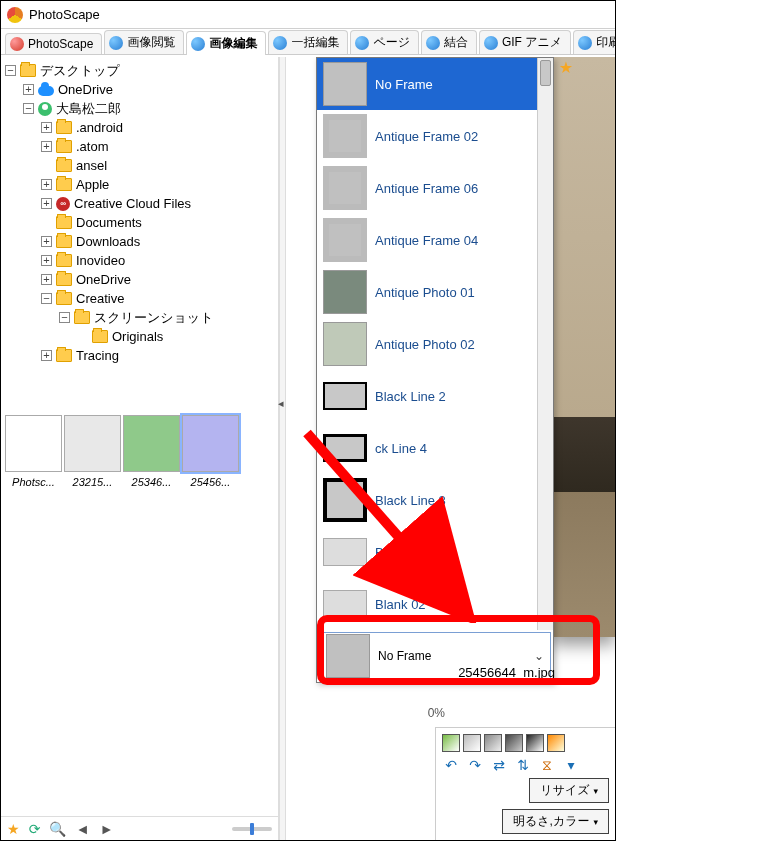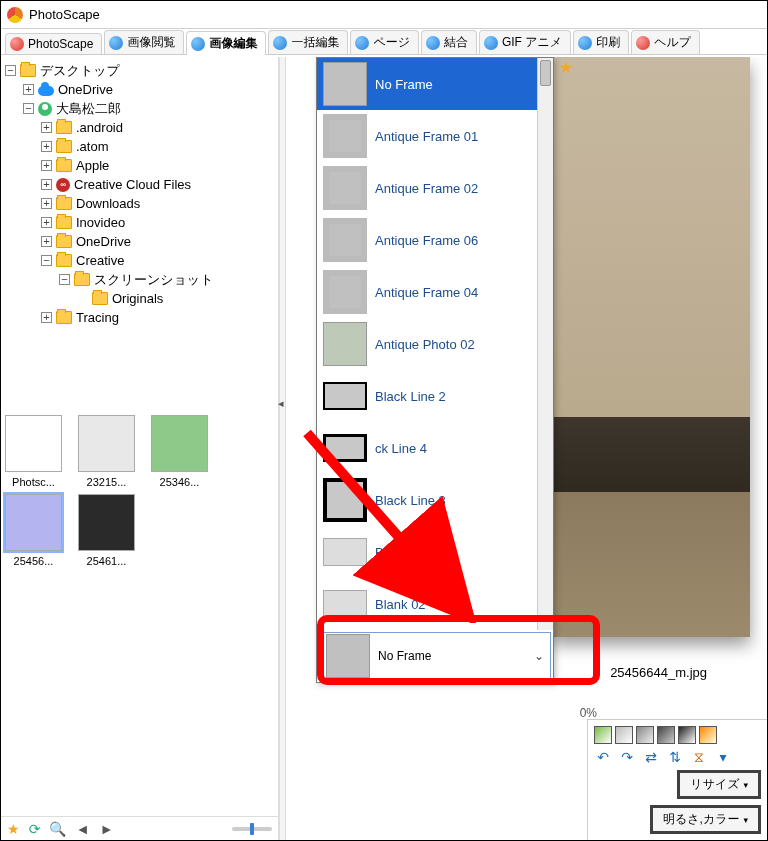--- a/index.html
+++ b/index.html
@@ -1,17 +1,17 @@
 <!DOCTYPE html>
 <html><head>
 <meta charset="utf-8">
 <style>
   * { box-sizing: border-box; }
   body { margin:0; font-family:"Meiryo UI","Segoe UI",sans-serif; font-size:12px; color:#000; background:#fff; }
-  .app { width:768px; height:841px; border:1px solid #000; position:relative; overflow:hidden; }
+  .app { width:616px; height:841px; border:1px solid #000; position:relative; overflow:hidden; }
   
   .titlebar { height:28px; display:flex; align-items:center; padding:0 6px; background:#fff; border-bottom:1px solid #d0d0d0;}
   .titlebar .logo { width:16px;height:16px;border-radius:50%;background:conic-gradient(#e67e22 0 120deg,#f1c40f 120deg 240deg,#e74c3c 240deg 360deg); margin-right:6px;}
   .titlebar .title { font-size:13px;}
   
   .tabbar { height:26px; display:flex; align-items:flex-end; padding:4px 4px 0; gap:2px; background:#fff; border-bottom:1px solid #ccc;}
   .tab { display:flex; align-items:center; gap:4px; padding:3px 8px 3px 4px; border:1px solid #d0d0d0; border-bottom:none; border-radius:4px 4px 0 0; background:#f5f5f5; font-size:12px; white-space:nowrap; }
   .tab.active { background:#fff; font-weight:bold; position:relative; top:1px;}
   .tabicon { width:14px;height:14px;border-radius:50%;background:radial-gradient(circle at 30% 30%, #7cc8ff,#2a7fd4);}
   .tabicon.red { background:radial-gradient(circle at 30% 30%, #ff9a9a,#d43a2a);}
@@ -25,21 +25,21 @@
   .treerow .sp { display:inline-block;}
   .folder { width:16px;height:13px;background:#ffcc4d;border:1px solid #e0a000;border-radius:1px;margin-right:4px;position:relative;}
   .folder::before{content:"";position:absolute;top:-3px;left:0;width:7px;height:3px;background:#ffcc4d;border:1px solid #e0a000;border-bottom:none;border-radius:1px 1px 0 0;}
   .cloud{width:16px;height:10px;background:#1e90ff;border-radius:6px;margin-right:4px;position:relative;top:1px;}
   .cloud::before{content:"";position:absolute;top:-4px;left:3px;width:8px;height:8px;background:#1e90ff;border-radius:50%;}
   .user{width:14px;height:14px;border-radius:50%;background:#3bbf6d;margin-right:4px;position:relative;}
   .user::before{content:"";position:absolute;top:2px;left:4px;width:6px;height:6px;border-radius:50%;background:#fff;}
   .cc{width:14px;height:14px;border-radius:50%;background:#c62828;margin-right:4px;display:flex;align-items:center;justify-content:center;color:#fff;font-size:8px;font-weight:bold;}
   .cube{width:14px;height:14px;background:linear-gradient(135deg,#6dd5ed,#2193b0);margin-right:4px;border-radius:2px;}
 
-  .thumbs { flex:1; padding:8px 4px; display:flex; flex-wrap:wrap; gap:6px 16px; align-content:flex-start; overflow:hidden;}
+  .thumbs { flex:1; padding:8px 4px; display:flex; flex-wrap:wrap; gap:6px 2px; align-content:flex-start; overflow:hidden;font-style:italic;}
   .thumb { width:57px; text-align:center; font-size:11px;}
   .thumb .img { width:57px;height:57px;border:1px solid #aaa;background:#eee; position:relative; overflow:hidden;}
   .thumb .img.sel { outline:2px solid #8ab4ff; background:#c4d4ff;}
   .thumb .cap { margin-top:4px; white-space:nowrap; overflow:hidden; text-overflow:ellipsis;}
 
   .leftfooter { height:24px; border-top:1px solid #ddd; display:flex; align-items:center; gap:6px; padding:0 6px;}
   .star{color:#f5a623;font-size:14px;}
   .slider{flex:0 0 40px;height:4px;background:#ccc;border-radius:2px;margin-left:auto;position:relative;}
   .slider::after{content:"";position:absolute;left:18px;top:-4px;width:4px;height:12px;background:#3b7dd8;border-radius:1px;}
 
@@ -82,21 +82,21 @@
   .swatchrow{display:flex;gap:3px;margin-bottom:4px;align-items:center;}
   .sw{width:18px;height:18px;border:1px solid #555;}
   .sw.g1{background:linear-gradient(135deg,#7b4,#fff);}
   .sw.g2{background:linear-gradient(135deg,#bbb,#fff);}
   .sw.g3{background:linear-gradient(135deg,#888,#eee);}
   .sw.g4{background:linear-gradient(135deg,#444,#ccc);}
   .sw.g5{background:linear-gradient(135deg,#222,#fff);}
   .sw.g6{background:linear-gradient(135deg,#f80,#ffd);}
   .iconrow{display:flex;gap:6px;margin:4px 0;}
   .ic{width:18px;height:18px;display:flex;align-items:center;justify-content:center;font-size:14px;color:#1b6fb5;}
-  .btn{border:3px solid #404040;background:#f5f5f5;padding:3px 10px;font-size:12px;white-space:nowrap;display:inline-flex;align-items:center;gap:4px;}
+  .btn{border:1px solid #404040;background:#f5f5f5;padding:3px 10px;font-size:12px;white-space:nowrap;display:inline-flex;align-items:center;gap:4px;}
   .btn .tri{font-size:9px;}
   .filename{position:absolute;right:60px;bottom:160px;font-size:13px;color:#000;}
   .pct{position:absolute;right:170px;bottom:120px;font-size:12px;color:#555;}
   .star2{position:absolute;right:156px;bottom:94px;color:#f5a623;font-size:14px;}
 
   .bottombtns{position:absolute;left:314px;bottom:6px;display:flex;gap:6px;}
 </style>
 </head>
 <body>
 
@@ -173,29 +173,41 @@
             <span>.android</span>
           </div>
           <div class="treerow">
             <span class="sp" style="width:36px"></span>
             <span class="sq">+</span>
             <span class="folder"></span>
             <span>.atom</span>
           </div>
           <div class="treerow">
             <span class="sp" style="width:36px"></span>
+            <span class="sp" style="width:15px"></span>
+            <span class="folder"></span>
+            <span>ansel</span>
+          </div>
+          <div class="treerow">
+            <span class="sp" style="width:36px"></span>
             <span class="sq">+</span>
             <span class="folder"></span>
             <span>Apple</span>
           </div>
           <div class="treerow">
             <span class="sp" style="width:36px"></span>
             <span class="sq">+</span>
             <span class="cc">∞</span>
             <span>Creative Cloud Files</span>
+          </div>
+          <div class="treerow">
+            <span class="sp" style="width:36px"></span>
+            <span class="sp" style="width:15px"></span>
+            <span class="folder"></span>
+            <span>Documents</span>
           </div>
           <div class="treerow">
             <span class="sp" style="width:36px"></span>
             <span class="sq">+</span>
             <span class="folder"></span>
             <span>Downloads</span>
           </div>
           <div class="treerow">
             <span class="sp" style="width:36px"></span>
             <span class="sq">+</span>
@@ -242,24 +254,20 @@
             <div class="img" style="background:#e8e8e8"></div>
             <div class="cap">23215...</div>
           </div>
           <div class="thumb">
             <div class="img" style="background:#8fc98a"></div>
             <div class="cap">25346...</div>
           </div>
           <div class="thumb">
             <div class="img sel" style="background:#b4b4f0"></div>
             <div class="cap">25456...</div>
-          </div>
-          <div class="thumb">
-            <div class="img" style="background:#2a2a2a"></div>
-            <div class="cap">25461...</div>
           </div>
         </div>
       <div class="leftfooter">
         <span class="star">★</span>
         <span class="ic" style="color:#2a7">⟳</span>
         <span class="ic" style="color:#c60">🔍</span>
         <span class="ic" style="color:#555">◄</span>
         <span class="ic" style="color:#555">►</span>
         <div class="slider"></div>
       </div>
@@ -272,33 +280,33 @@
       </div>
 
       <div class="dropdown">
         <div class="ddlist" id="ddlist">
             <div class="dditem sel">
               <div class="swatch plain"></div>
               <span>No Frame</span>
             </div>
             <div class="dditem">
               <div class="swatch border2"></div>
-              <span>Antique Frame 01</span>
-            </div>
-            <div class="dditem">
-              <div class="swatch border2"></div>
               <span>Antique Frame 02</span>
             </div>
             <div class="dditem">
               <div class="swatch border2"></div>
               <span>Antique Frame 06</span>
             </div>
             <div class="dditem">
               <div class="swatch border2"></div>
               <span>Antique Frame 04</span>
+            </div>
+            <div class="dditem">
+              <div class="swatch darkphoto"></div>
+              <span>Antique Photo 01</span>
             </div>
             <div class="dditem">
               <div class="swatch lightphoto"></div>
               <span>Antique Photo 02</span>
             </div>
             <div class="dditem">
               <div class="swatch bl2"></div>
               <span>Black Line 2</span>
             </div>
             <div class="dditem">

